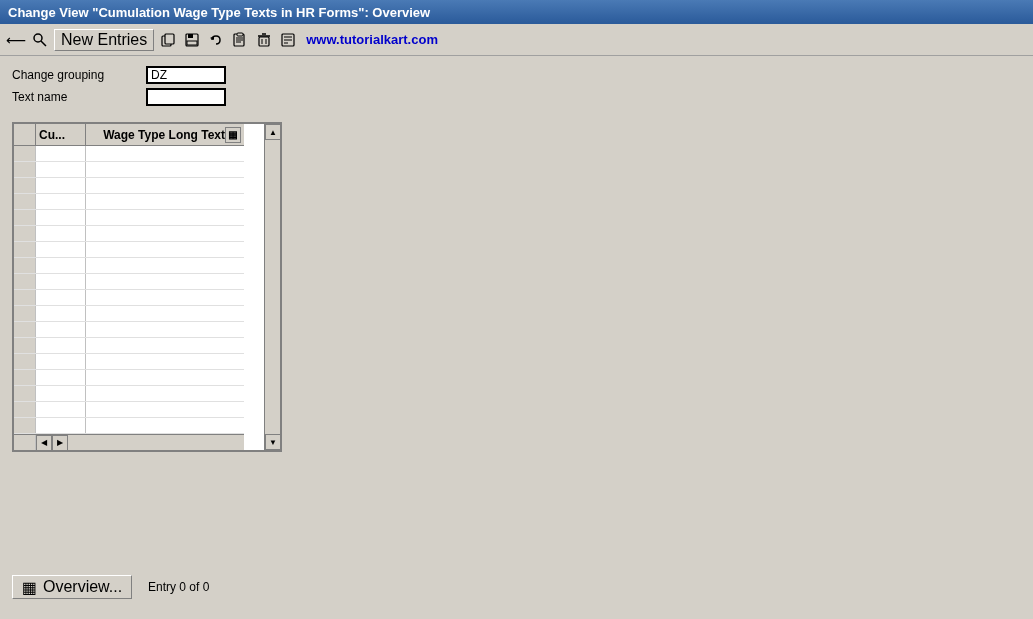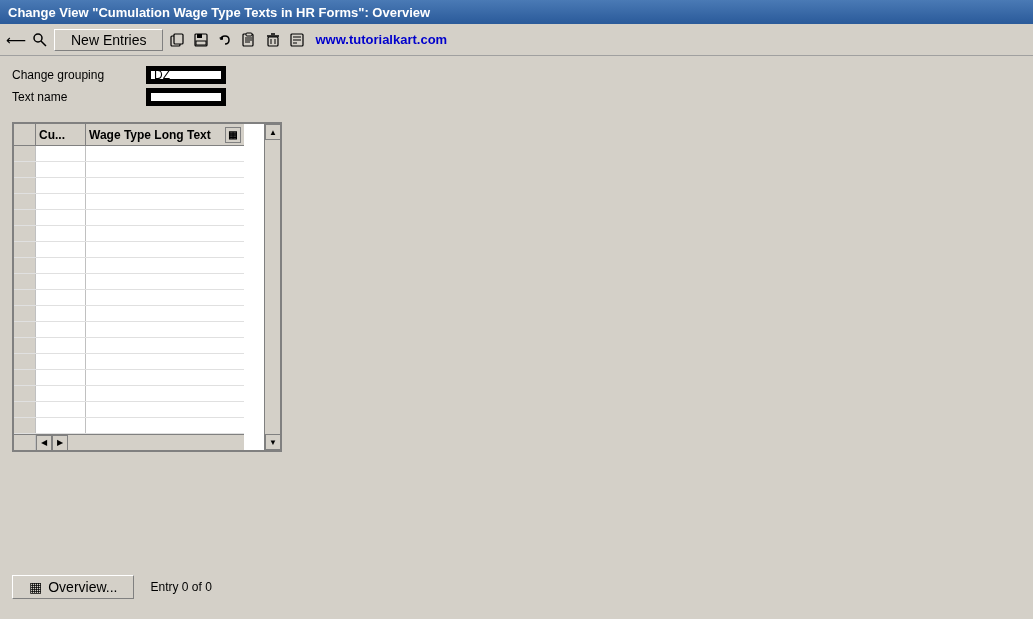--- a/index.html
+++ b/index.html
@@ -84,21 +84,21 @@
 
     .field-label {
       font-size: 12px;
       color: #000;
       display: flex;
       align-items: center;
       padding: 1px 0;
     }
 
     .field-input {
-      border: 5px solid #000000;
+      border: 2px solid #000000;
       background: white;
       height: 18px;
       font-size: 12px;
       padding: 1px 3px;
       font-family: Arial, sans-serif;
     }
 
     .field-input.value-set {
       background: white;
     }
@@ -128,21 +128,21 @@
       align-items: center;
     }
 
     .col-wage {
       flex: 1;
       padding: 2px 3px;
       font-size: 12px;
       font-weight: bold;
       display: flex;
       align-items: center;
-      justify-content: space-between;
+      justify-content: flex-end;
     }
 
     .col-settings-icon {
       width: 16px;
       height: 16px;
       border: 1px solid #808080;
       display: inline-flex;
       align-items: center;
       justify-content: center;
       font-size: 10px;
@@ -281,22 +281,22 @@
     .entry-info {
       font-size: 12px;
       color: #000;
     }
 
     
     .sap-btn {
       background: #d4d0c8;
       border: 1px solid;
       border-color: #ffffff #808080 #808080 #ffffff;
-      padding: 2px 16px;
-      font-size: 14px;
+      padding: 2px 6px;
+      font-size: 16px;
       cursor: pointer;
     }
   </style>
 </head>
 <body>
 
 <div class="title-bar">
   <span>Change View "Cumulation Wage Type Texts in HR Forms": Overview</span>
 </div>
 

